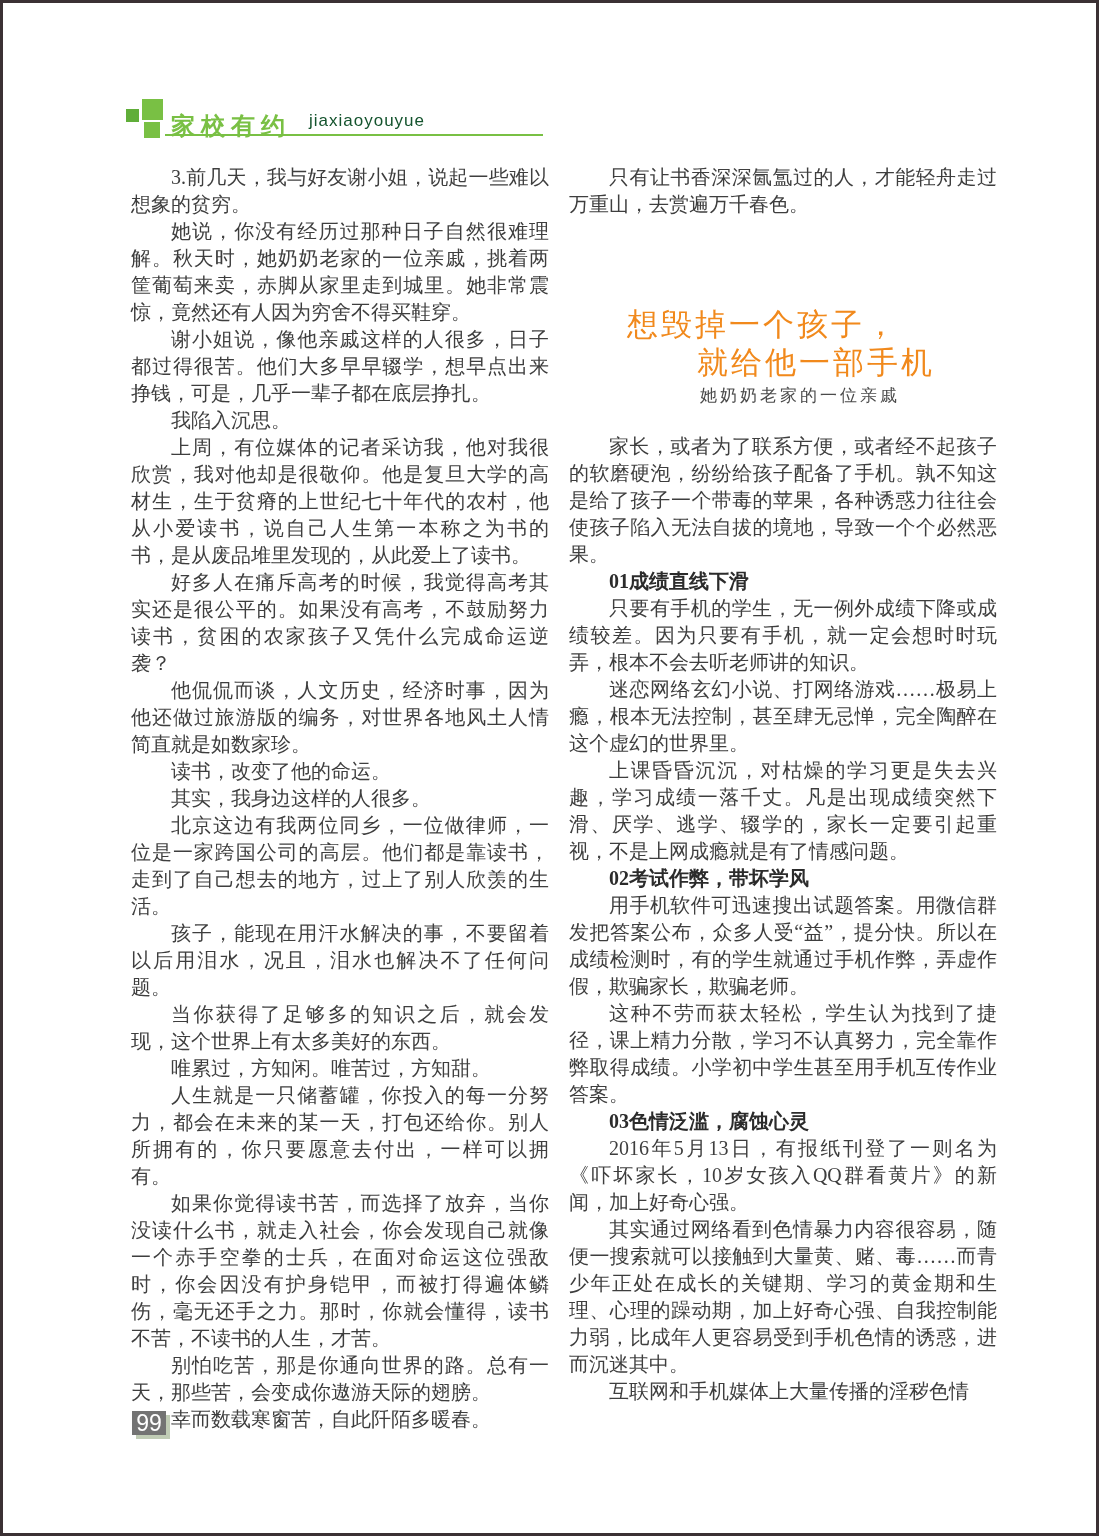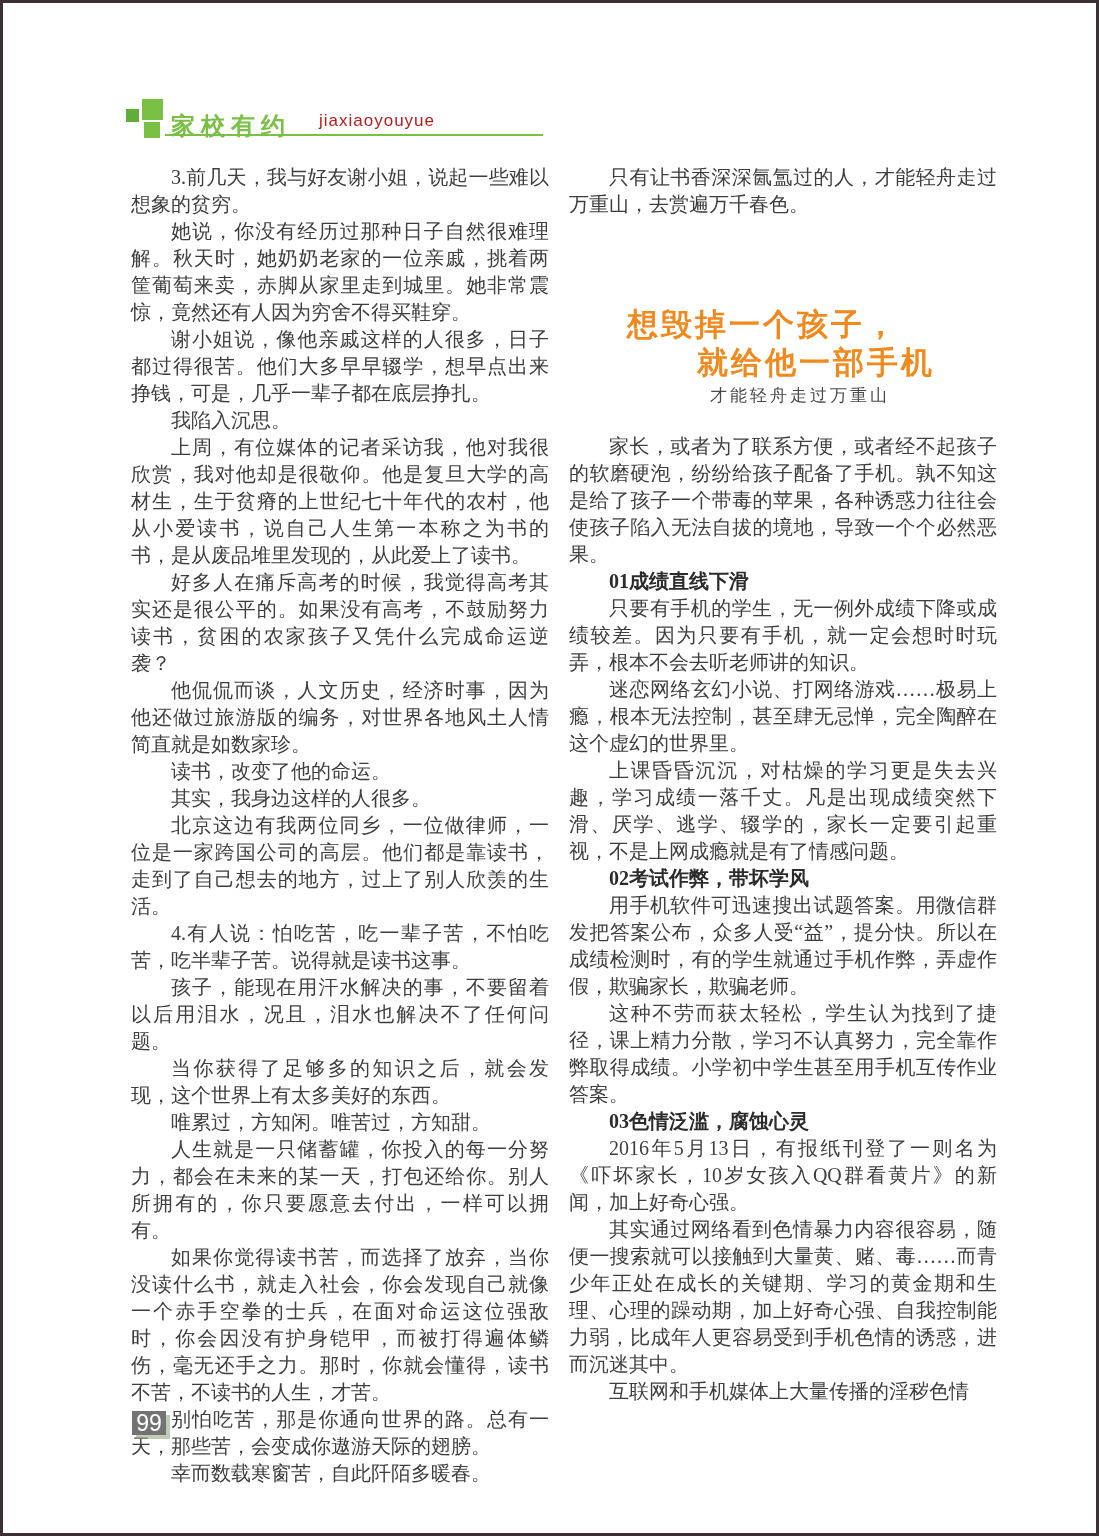--- a/index.html
+++ b/index.html
@@ -20,36 +20,36 @@
   .logo-mark .sq2{position:absolute;left:0px;top:12px;width:13px;height:13px;background:#60ae39;}
   .logo-mark .sq3{position:absolute;left:18px;top:25px;width:16px;height:16px;background:#79c044;}
   .logo-title{
     position:absolute;left:168px;top:96px;
     font-size:24px;font-weight:bold;color:#79c044;
     letter-spacing:6px;white-space:nowrap;
     font-family:"Liberation Sans","DejaVu Sans",sans-serif;
     margin-top:11px;
   }
   .logo-pinyin{
-    position:absolute;left:316px;top:108px;
-    font-size:17px;color:#b91c1c;letter-spacing:1px;
+    position:absolute;left:306px;top:108px;
+    font-size:17px;color:#14532d;letter-spacing:1px;
     font-family:"Liberation Sans","DejaVu Sans",sans-serif;
   }
   .header-rule{position:absolute;left:162px;top:131px;width:378px;height:2px;background:#79c044;}
   
   .col{position:absolute;top:161px;font-size:20px;line-height:27px;text-align:justify;}
   .col p{margin:0;text-indent:2em;}
   .col-left{left:128px;width:418px;}
   .col-right{left:566px;width:428px;}
   .col h3{
     margin:0;font-size:20px;line-height:27px;font-weight:bold;color:#2b2b2b;
     text-indent:2em;
   }
   
-  .article-title{margin-top:88px;color:#f1891c;font-weight:bold;font-size:31px;line-height:38px;letter-spacing:3px;}
+  .article-title{margin-top:88px;color:#f1891c;font-weight:normal;font-size:31px;line-height:38px;letter-spacing:3px;}
   .article-title .t1{padding-left:58px;}
   .article-title .t2{padding-left:128px;}
   .article-byline{
     margin-top:12px;text-align:center;font-size:17px;color:#4a4a4a;letter-spacing:3px;text-indent:0;
   }
   .article-body{margin-top:24px;}
   
   .page-num{
     position:absolute;left:129px;top:1408px;width:34px;height:24px;
     background:#737373;color:#ffffff;
@@ -76,37 +76,36 @@
       <p>3.前几天，我与好友谢小姐，说起一些难以想象的贫穷。</p>
       <p>她说，你没有经历过那种日子自然很难理解。秋天时，她奶奶老家的一位亲戚，挑着两筐葡萄来卖，赤脚从家里走到城里。她非常震惊，竟然还有人因为穷舍不得买鞋穿。</p>
       <p>谢小姐说，像他亲戚这样的人很多，日子都过得很苦。他们大多早早辍学，想早点出来挣钱，可是，几乎一辈子都在底层挣扎。</p>
       <p>我陷入沉思。</p>
       <p>上周，有位媒体的记者采访我，他对我很欣赏，我对他却是很敬仰。他是复旦大学的高材生，生于贫瘠的上世纪七十年代的农村，他从小爱读书，说自己人生第一本称之为书的书，是从废品堆里发现的，从此爱上了读书。</p>
       <p>好多人在痛斥高考的时候，我觉得高考其实还是很公平的。如果没有高考，不鼓励努力读书，贫困的农家孩子又凭什么完成命运逆袭？</p>
       <p>他侃侃而谈，人文历史，经济时事，因为他还做过旅游版的编务，对世界各地风土人情简直就是如数家珍。</p>
       <p>读书，改变了他的命运。</p>
       <p>其实，我身边这样的人很多。</p>
       <p>北京这边有我两位同乡，一位做律师，一位是一家跨国公司的高层。他们都是靠读书，走到了自己想去的地方，过上了别人欣羡的生活。</p>
-      <p>4.有人说：怕吃苦，吃一辈子苦，不怕吃苦，吃半辈子苦。说得就是读书这事。</p>
       <p>孩子，能现在用汗水解决的事，不要留着以后用泪水，况且，泪水也解决不了任何问题。</p>
       <p>当你获得了足够多的知识之后，就会发现，这个世界上有太多美好的东西。</p>
       <p>唯累过，方知闲。唯苦过，方知甜。</p>
       <p>人生就是一只储蓄罐，你投入的每一分努力，都会在未来的某一天，打包还给你。别人所拥有的，你只要愿意去付出，一样可以拥有。</p>
       <p>如果你觉得读书苦，而选择了放弃，当你没读什么书，就走入社会，你会发现自己就像一个赤手空拳的士兵，在面对命运这位强敌时，你会因没有护身铠甲，而被打得遍体鳞伤，毫无还手之力。那时，你就会懂得，读书不苦，不读书的人生，才苦。</p>
       <p>别怕吃苦，那是你通向世界的路。总有一天，那些苦，会变成你遨游天际的翅膀。</p>
       <p>幸而数载寒窗苦，自此阡陌多暖春。</p>
     </div>
 
   <div class="col col-right">
     <p>只有让书香深深氤氲过的人，才能轻舟走过万重山，去赏遍万千春色。</p>
     <div class="article-title" style="color: rgb(241, 137, 28);">
       <div class="t1">想毁掉一个孩子，</div>
       <div class="t2">就给他一部手机</div>
     </div>
-    <p class="article-byline">才能轻舟走过万重山</p>
+    <p class="article-byline">她奶奶老家的一位亲戚</p>
     <div class="article-body" id="article-body">
         <p>家长，或者为了联系方便，或者经不起孩子的软磨硬泡，纷纷给孩子配备了手机。孰不知这是给了孩子一个带毒的苹果，各种诱惑力往往会使孩子陷入无法自拔的境地，导致一个个必然恶果。</p>
         <h3>01成绩直线下滑</h3>
         <p>只要有手机的学生，无一例外成绩下降或成绩较差。因为只要有手机，就一定会想时时玩弄，根本不会去听老师讲的知识。</p>
         <p>迷恋网络玄幻小说、打网络游戏……极易上瘾，根本无法控制，甚至肆无忌惮，完全陶醉在这个虚幻的世界里。</p>
         <p>上课昏昏沉沉，对枯燥的学习更是失去兴趣，学习成绩一落千丈。凡是出现成绩突然下滑、厌学、逃学、辍学的，家长一定要引起重视，不是上网成瘾就是有了情感问题。</p>
         <h3>02考试作弊，带坏学风</h3>
         <p>用手机软件可迅速搜出试题答案。用微信群发把答案公布，众多人受“益”，提分快。所以在成绩检测时，有的学生就通过手机作弊，弄虚作假，欺骗家长，欺骗老师。</p>
         <p>这种不劳而获太轻松，学生认为找到了捷径，课上精力分散，学习不认真努力，完全靠作弊取得成绩。小学初中学生甚至用手机互传作业答案。</p>
         <h3>03色情泛滥，腐蚀心灵</h3>

